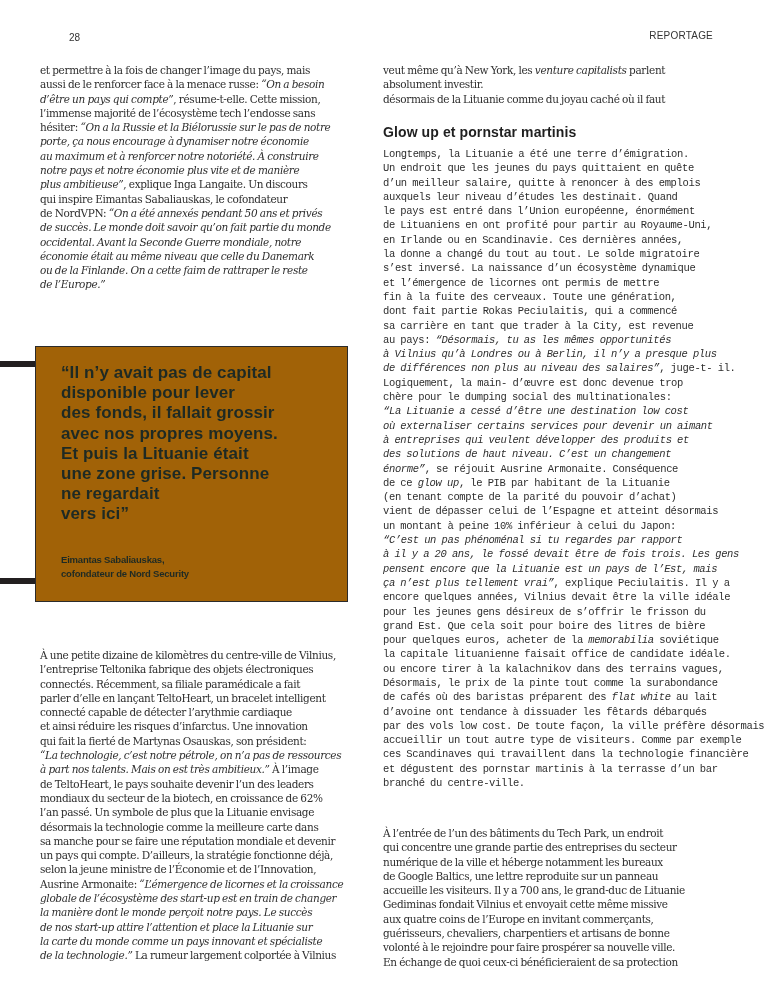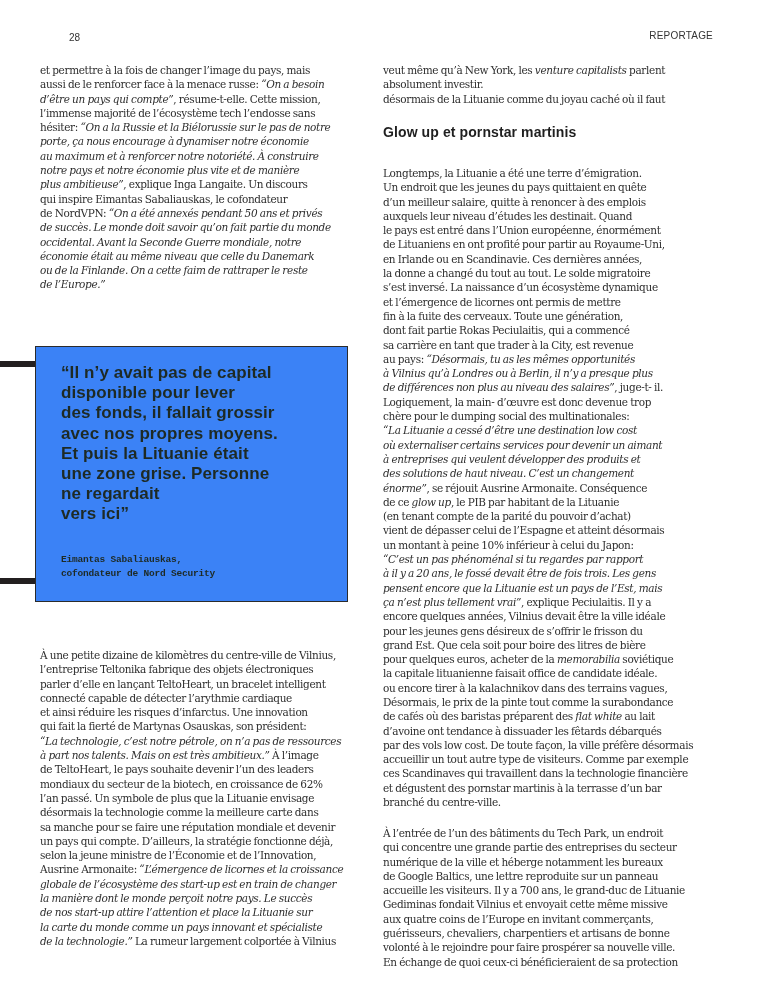--- a/index.html
+++ b/index.html
@@ -22,49 +22,49 @@
       color: #2e2e2e;
       letter-spacing: -0.35px;
       word-spacing: -0.5px;
     }
     .body-text em { font-style: italic; margin-top: 10px; }
     .body-text .line { display: block; white-space: nowrap; }
 
     #left-top { position: absolute; left: 40px; top: 63px; width: 340px; }
     #left-bottom { position: absolute; left: 40px; top: 648px; width: 340px; }
     #right-top { position: absolute; left: 383px; top: 63px; width: 340px; }
-    #right-mid { position: absolute; left: 383px; top: 166px; width: 340px; }
+    #right-mid { position: absolute; left: 383px; top: 147px; width: 340px; font-family: Liberation Mono, monospace; }
     #right-bottom { position: absolute; left: 383px; top: 826px; width: 340px; }
 
     .subheading {
       position: absolute; left: 383px; top: 124px;
       font-family: "Liberation Sans", sans-serif; font-weight: bold;
       font-size: 14px; color: #1f1f1f; letter-spacing: 0.1px;
     }
 
     
     .quote-bracket-top {
       position: absolute; left: 0; top: 361px; width: 36px; height: 6px; background: #231f20;
     }
     .quote-bracket-bottom {
       position: absolute; left: 0; top: 578px; width: 36px; height: 6px; background: #231f20;
     }
     .quote-box {
       position: absolute; left: 35px; top: 346px; width: 313px; height: 256px;
-      background: #3b82f6; border: 1.5px solid #2b2b2b;
+      background: #a16207; border: 1.5px solid #2b2b2b;
     }
     .quote-text {
       position: absolute; left: 25px; top: 16px; width: 280px;
       font-family: "Liberation Sans", sans-serif; font-weight: bold;
       font-size: 17px; line-height: 20.2px; color: #1e2a24; letter-spacing: 0.1px;
     }
     .quote-text .line { display: block; white-space: nowrap; }
     .quote-author {
       position: absolute; left: 25px; top: 206px; width: 260px;
-      font-family: Liberation Mono, monospace; font-weight: bold;
+      font-family: Liberation Sans, sans-serif; font-weight: bold;
       font-size: 9.5px; line-height: 13.5px; color: #1e2a24; letter-spacing: -0.2px;
     }
     .quote-author .line { display: block; white-space: nowrap; }
   </style>
 </head>
 <body>
 
 <div class="page-number">28</div>
 <div class="section-label">REPORTAGE</div>
 
@@ -102,20 +102,21 @@
   </div>
   <div class="quote-author">
     <span class="line">Eimantas Sabaliauskas,</span>
     <span class="line">cofondateur de Nord Security</span>
   </div>
 </div>
 
 <div id="left-bottom" class="body-text">
     <span class="line"><span>À une petite dizaine de kilomètres du centre-ville de Vilnius,</span></span>
     <span class="line"><span>l’entreprise Teltonika fabrique des objets électroniques</span></span>
+    <span class="line"><span>connectés. Récemment, sa filiale paramédicale a fait</span></span>
     <span class="line"><span>parler d’elle en lançant TeltoHeart, un bracelet intelligent</span></span>
     <span class="line"><span>connecté capable de détecter l’arythmie cardiaque</span></span>
     <span class="line"><span>et ainsi réduire les risques d’infarctus. Une innovation</span></span>
     <span class="line"><span>qui fait la fierté de Martynas Osauskas, son président:</span></span>
     <span class="line"><em>“La technologie, c’est notre pétrole, on n’a pas de ressources</em></span>
     <span class="line"><em>à part nos talents. Mais on est très ambitieux.”</em><span> À l’image</span></span>
     <span class="line"><span>de TeltoHeart, le pays souhaite devenir l’un des leaders</span></span>
     <span class="line"><span>mondiaux du secteur de la biotech, en croissance de 62%</span></span>
     <span class="line"><span>l’an passé. Un symbole de plus que la Lituanie envisage</span></span>
     <span class="line"><span>désormais la technologie comme la meilleure carte dans</span></span>

